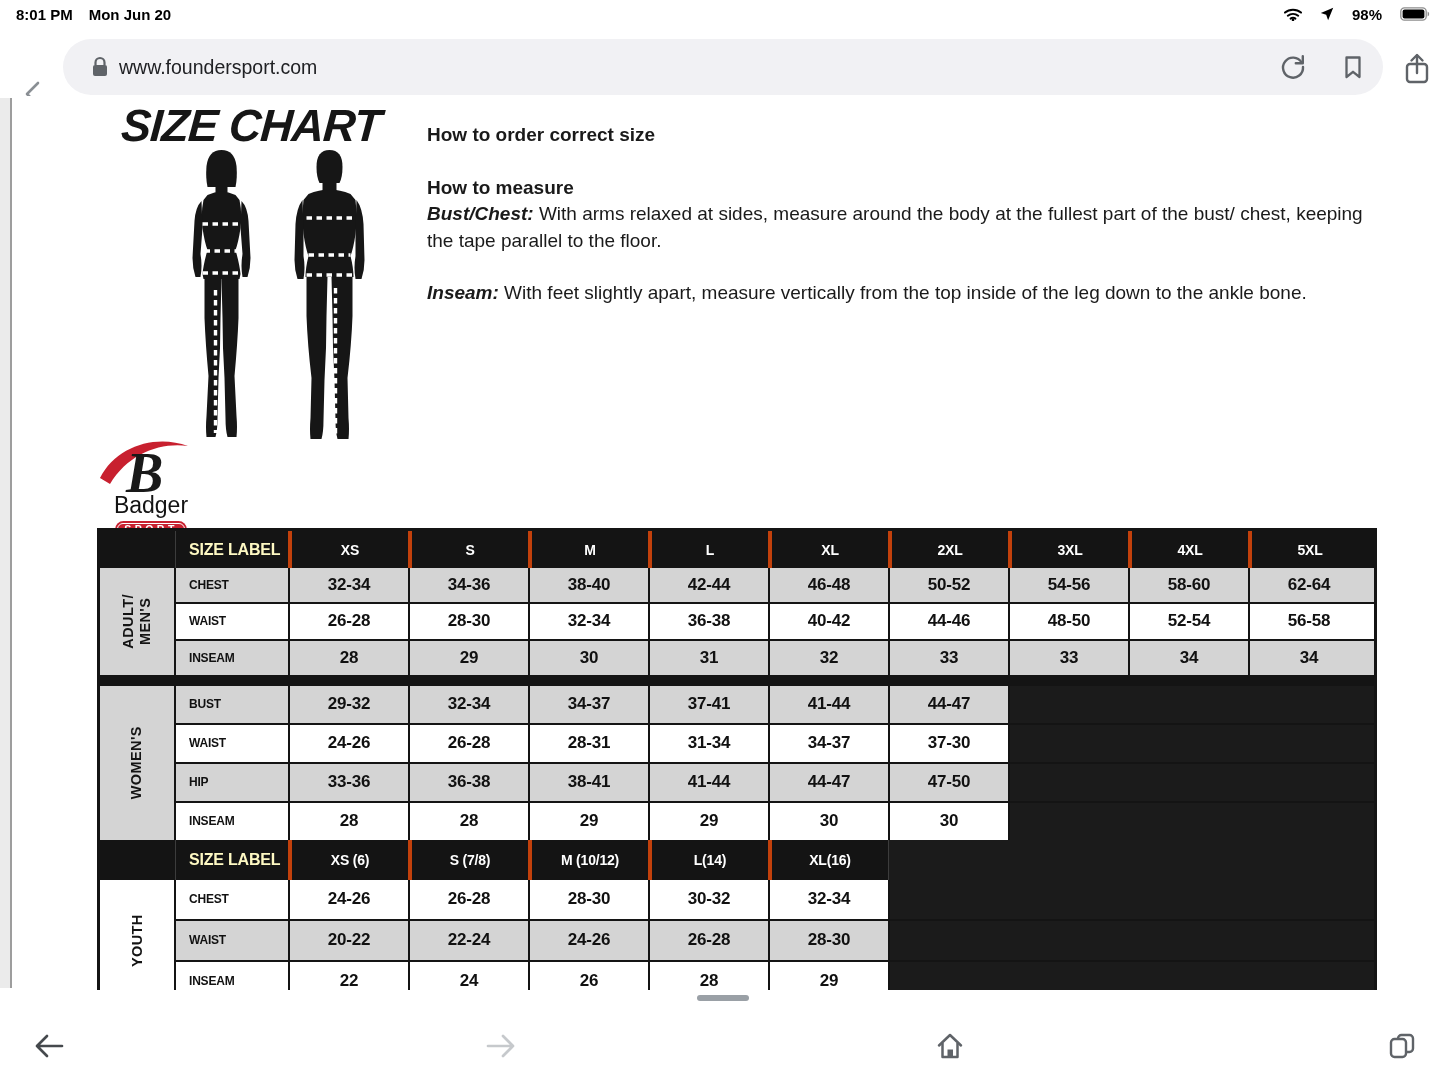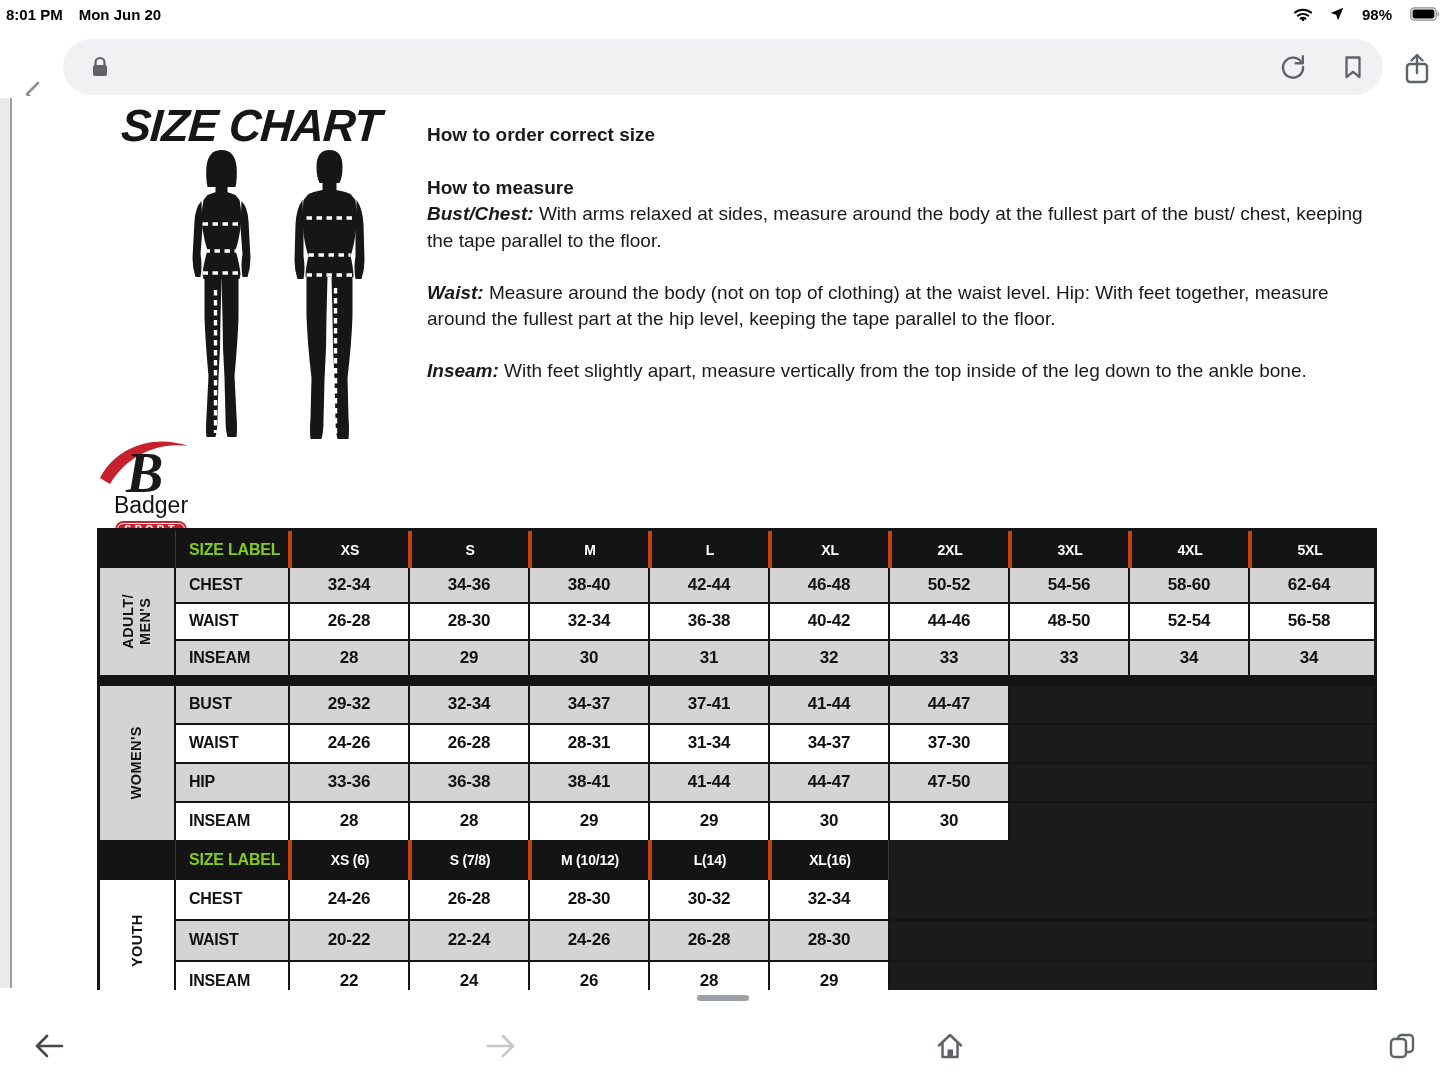--- a/index.html
+++ b/index.html
@@ -1,21 +1,21 @@
 <!DOCTYPE html>
 <html><head>
 <meta charset="utf-8">
 <style>
   html,body{margin:0;padding:0;background:#fff;}
   #screen{position:relative;width:1445px;height:1084px;background:#fff;overflow:hidden;
     font-family:"Liberation Sans",sans-serif;color:#111;}
 
   
   .statusbar{position:absolute;top:0;left:0;width:100%;height:28px;display:flex;
-    justify-content:space-between;align-items:center;box-sizing:border-box;padding:0 4px;}
+    justify-content:space-between;align-items:center;box-sizing:border-box;padding:0 14px;}
   .sb-left{display:flex;align-items:center;gap:16px;font-size:15px;font-weight:700;color:#000;padding-left:2px;}
   .sb-right{display:flex;align-items:center;gap:18px;font-size:15px;font-weight:600;color:#000;}
 
   
   .browserbar{position:absolute;top:28px;left:0;width:100%;height:68px;background:#fff;}
   .back-chevron{position:absolute;left:22px;top:52px;}
   .urlpill{position:absolute;left:63px;top:11px;width:1320px;height:56px;border-radius:28px;background:#f1f1f4;}
   .lock{position:absolute;left:28px;top:17px;}
   .urltext{position:absolute;left:56px;top:0;height:56px;line-height:56px;font-size:19.5px;color:#202124;}
   .pill-ic{position:absolute;top:14px;}
@@ -44,22 +44,22 @@
   .blk2{margin-bottom:26px;}
   .bi{font-weight:700;font-style:italic;}
 
   
   .sizetable{position:absolute;left:97px;top:432px;width:1274px;border:3px solid #141414;box-sizing:content-box;background:#141414;}
   .trow{display:flex;align-items:stretch;}
   .thead{background:#141414;color:#fff;height:37px;}
   .thead-y{height:40px;}
   .corner{width:76px;border-right:1px solid #3c3c3c;box-sizing:border-box;flex:none;}
   .rlabel{width:112px;flex:none;display:flex;align-items:center;padding-left:13px;box-sizing:border-box;
-    font-weight:700;font-size:16px;letter-spacing:-0.2px;}
-  .thead .rlabel{font-size:16px;color:#84cc16;}
+    font-weight:700;font-size:12px;letter-spacing:-0.2px;}
+  .thead .rlabel{font-size:16px;color:#fef9c3;}
   .val{width:120px;flex:none;display:flex;align-items:center;justify-content:center;
     font-weight:700;font-size:17px;letter-spacing:-0.2px;border-left:2px solid #141414;box-sizing:border-box;}
   .thead .val{border-left:4px solid #c2410c;font-size:14px;}
   .filler{flex:1;order:99;background:#1b1b1b;border-left:2px solid #141414;}
   .thead .filler{border-left:1px solid #3c3c3c;}
   .sect{display:flex;}
   .sect-label{width:76px;flex:none;display:flex;align-items:center;justify-content:center;
     border-right:2px solid #141414;box-sizing:border-box;}
   .rot{transform:rotate(-90deg);font-weight:700;font-size:14.5px;letter-spacing:0.4px;
     white-space:pre;text-align:center;line-height:1.2;color:#141414;}
@@ -109,20 +109,21 @@
 
   <div class="browserbar">
     <svg class="back-chevron" width="22" height="28" viewBox="0 0 22 28">
       <path d="M16 3 L5 14 L16 25" stroke="#8a8f94" stroke-width="2.6" fill="none" stroke-linecap="round" stroke-linejoin="round"></path>
     </svg>
     <div class="urlpill">
       <svg class="lock" width="18" height="22" viewBox="0 0 18 22">
         <path d="M4.5 9 V6.5 a4.5 4.5 0 0 1 9 0 V9" stroke="#5f6368" stroke-width="2.2" fill="none"></path>
         <rect x="2" y="9" width="14" height="11" rx="2" fill="#5f6368"></rect>
       </svg>
+      <span class="urltext">www.foundersport.com</span>
       <svg class="pill-ic ic-reload" width="28" height="28" viewBox="0 0 28 28">
         <path d="M22.6 9.5 A10 10 0 1 0 24 14" stroke="#5f6368" stroke-width="2.4" fill="none" stroke-linecap="round"></path>
         <path d="M23.8 3.2 V10.2 H16.8" stroke="#5f6368" stroke-width="2.4" fill="none" stroke-linecap="round" stroke-linejoin="round"></path>
       </svg>
       <svg class="pill-ic ic-bookmark" width="28" height="28" viewBox="0 0 28 28">
         <path d="M7.5 4.5 h13 v19.5 l-6.5 -5.2 l-6.5 5.2 z" stroke="#5f6368" stroke-width="2.3" fill="none" stroke-linejoin="round"></path>
       </svg>
     </div>
     <svg class="share-ic" width="30" height="34" viewBox="0 0 30 34">
       <rect x="5" y="12" width="20" height="18" rx="3" stroke="#5f6368" stroke-width="2.4" fill="none"></rect>
@@ -179,23 +180,20 @@
       <div><span class="sport-pill">SPORT</span></div>
     </div>
 
     <div class="howto">
       <div class="blk">
         <h3>How to order correct size</h3>
       </div>
       <div class="blk2">
         <h3>How to measure</h3>
         <p><span class="bi">Bust/Chest:</span><span> With arms relaxed at sides, measure around the body at the fullest part of the bust/ chest, keeping the tape parallel to the floor.</span></p>
-      </div>
-      <div class="blk2">
-        <p><span class="bi">Waist:</span><span> Measure around the body (not on top of clothing) at the waist level. Hip: With feet together, measure around the fullest part at the hip level, keeping the tape parallel to the floor.</span></p>
       </div>
       <div>
         <p><span class="bi">Inseam:</span><span> With feet slightly apart, measure vertically from the top inside of the leg down to the ankle bone.</span></p>
       </div>
     </div>
 
     <div class="sizetable">
 
       <div class="trow thead">
         <div class="corner"></div>

